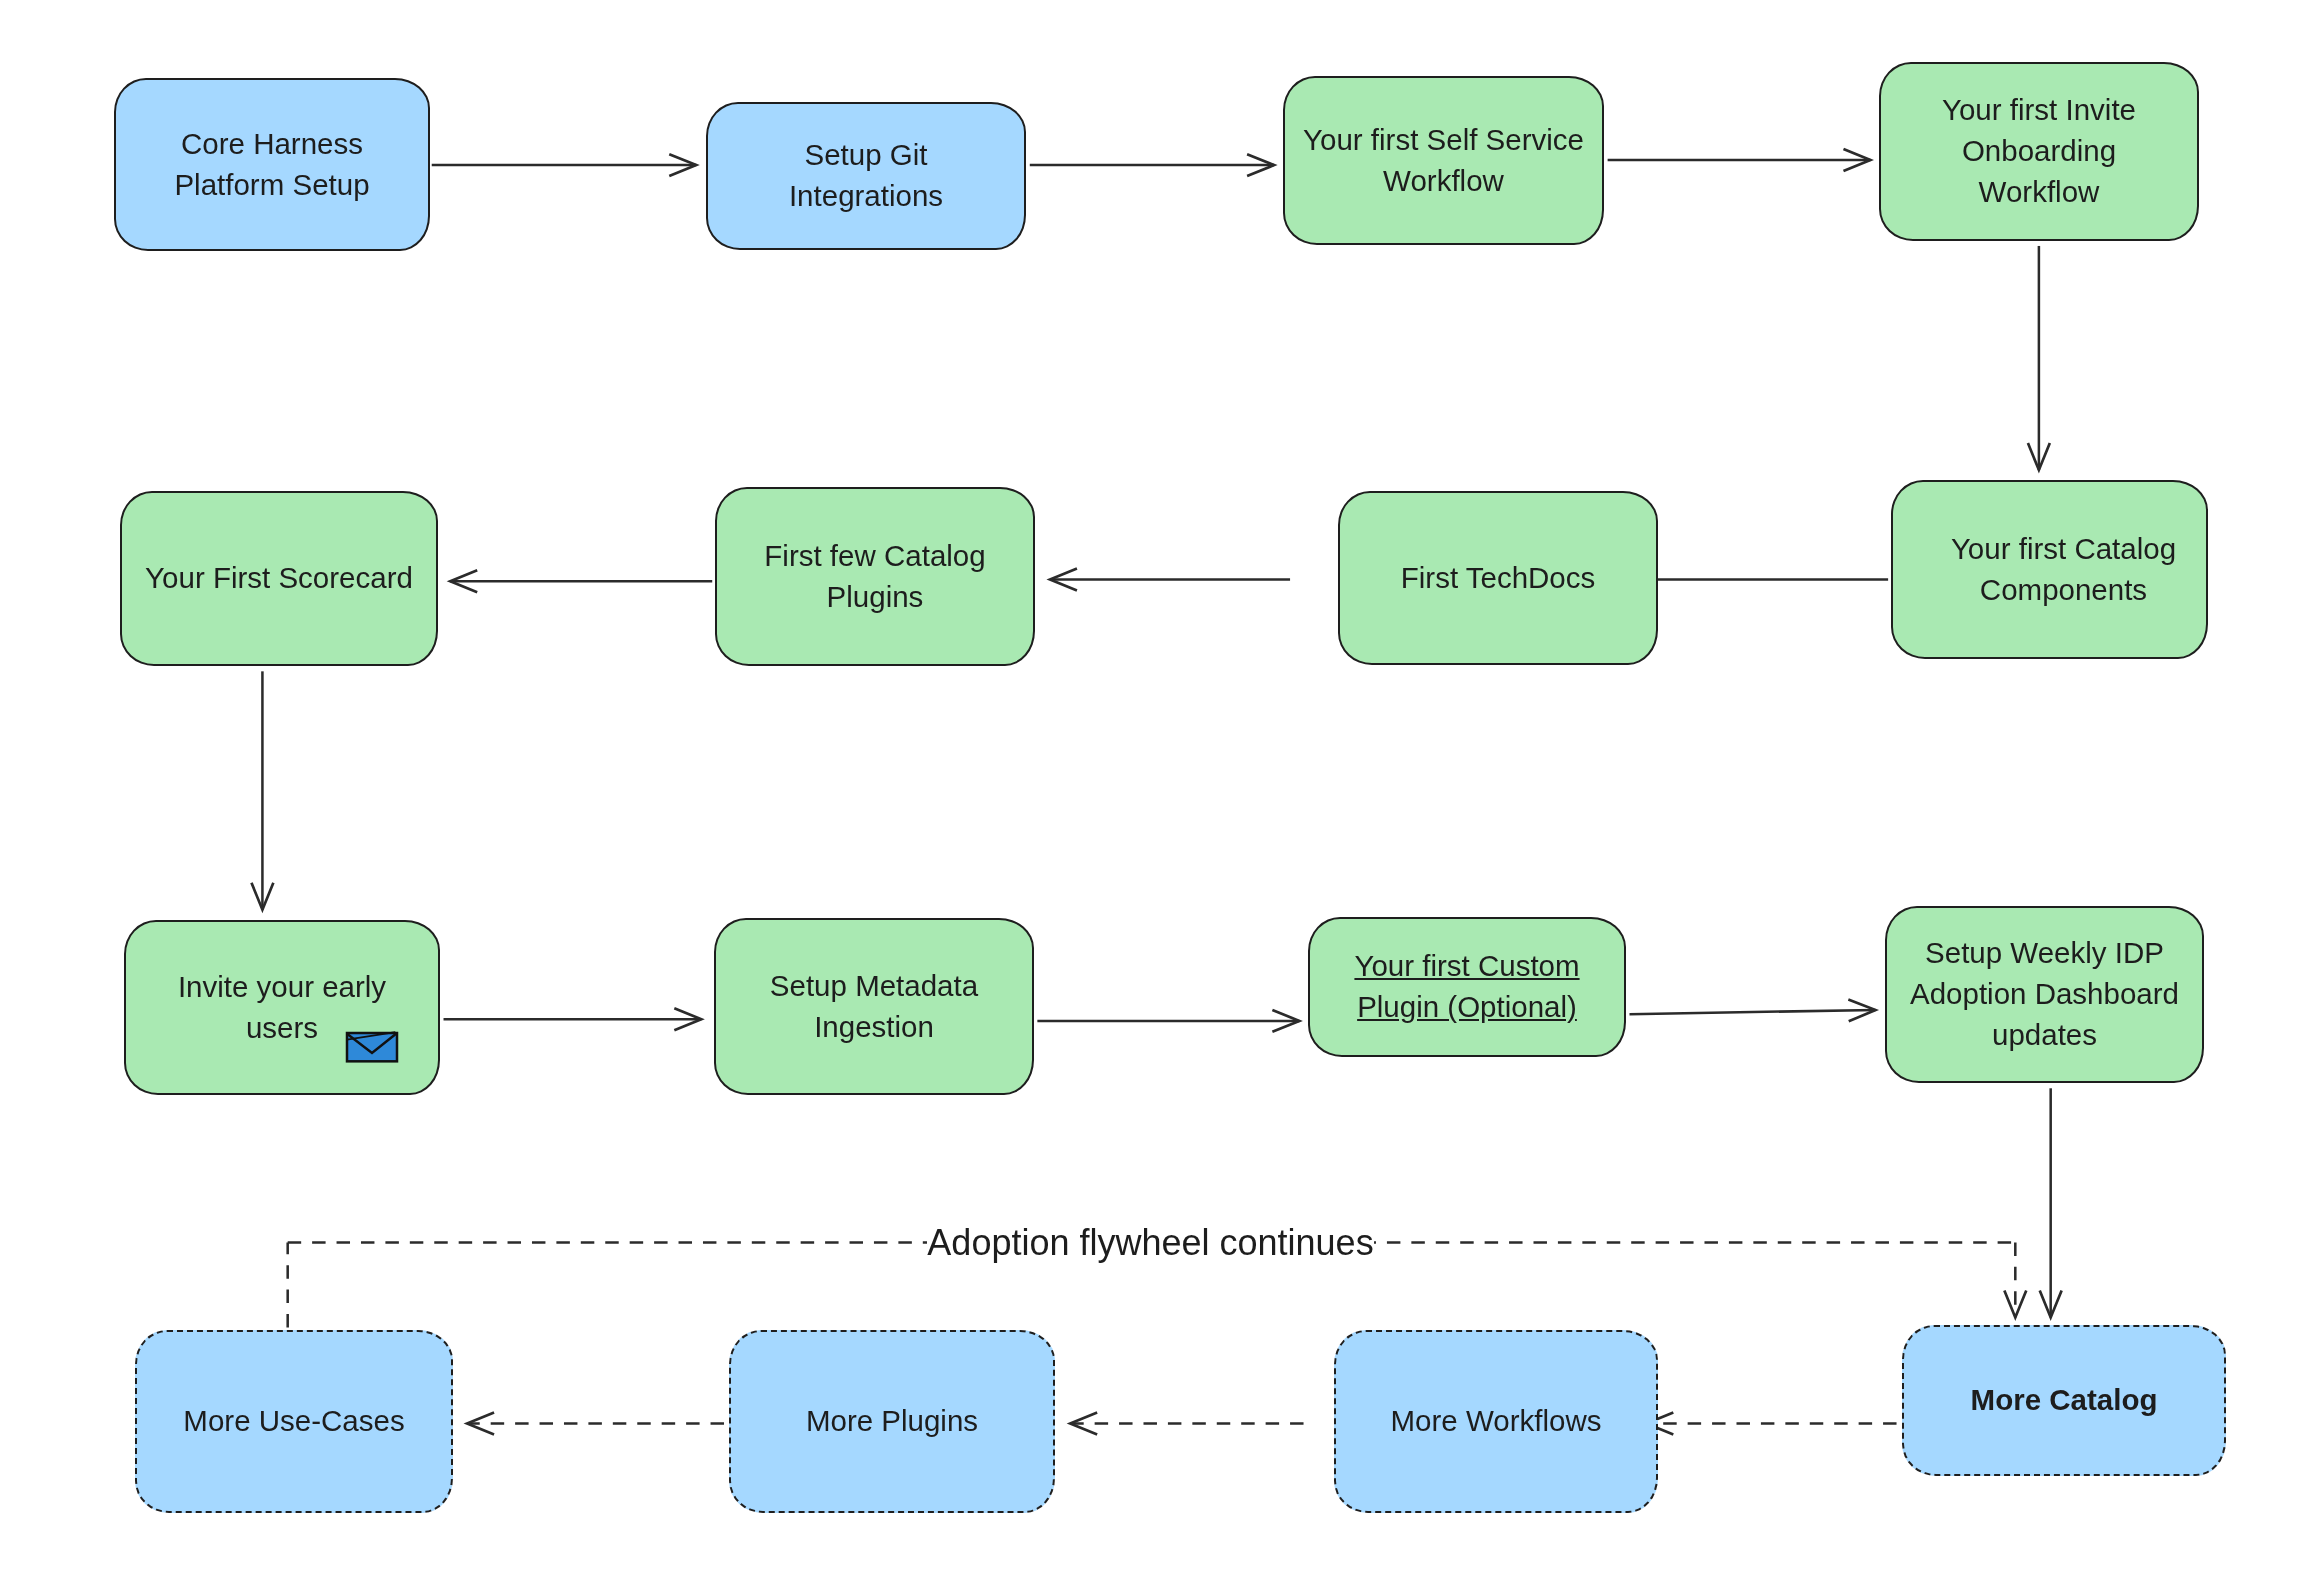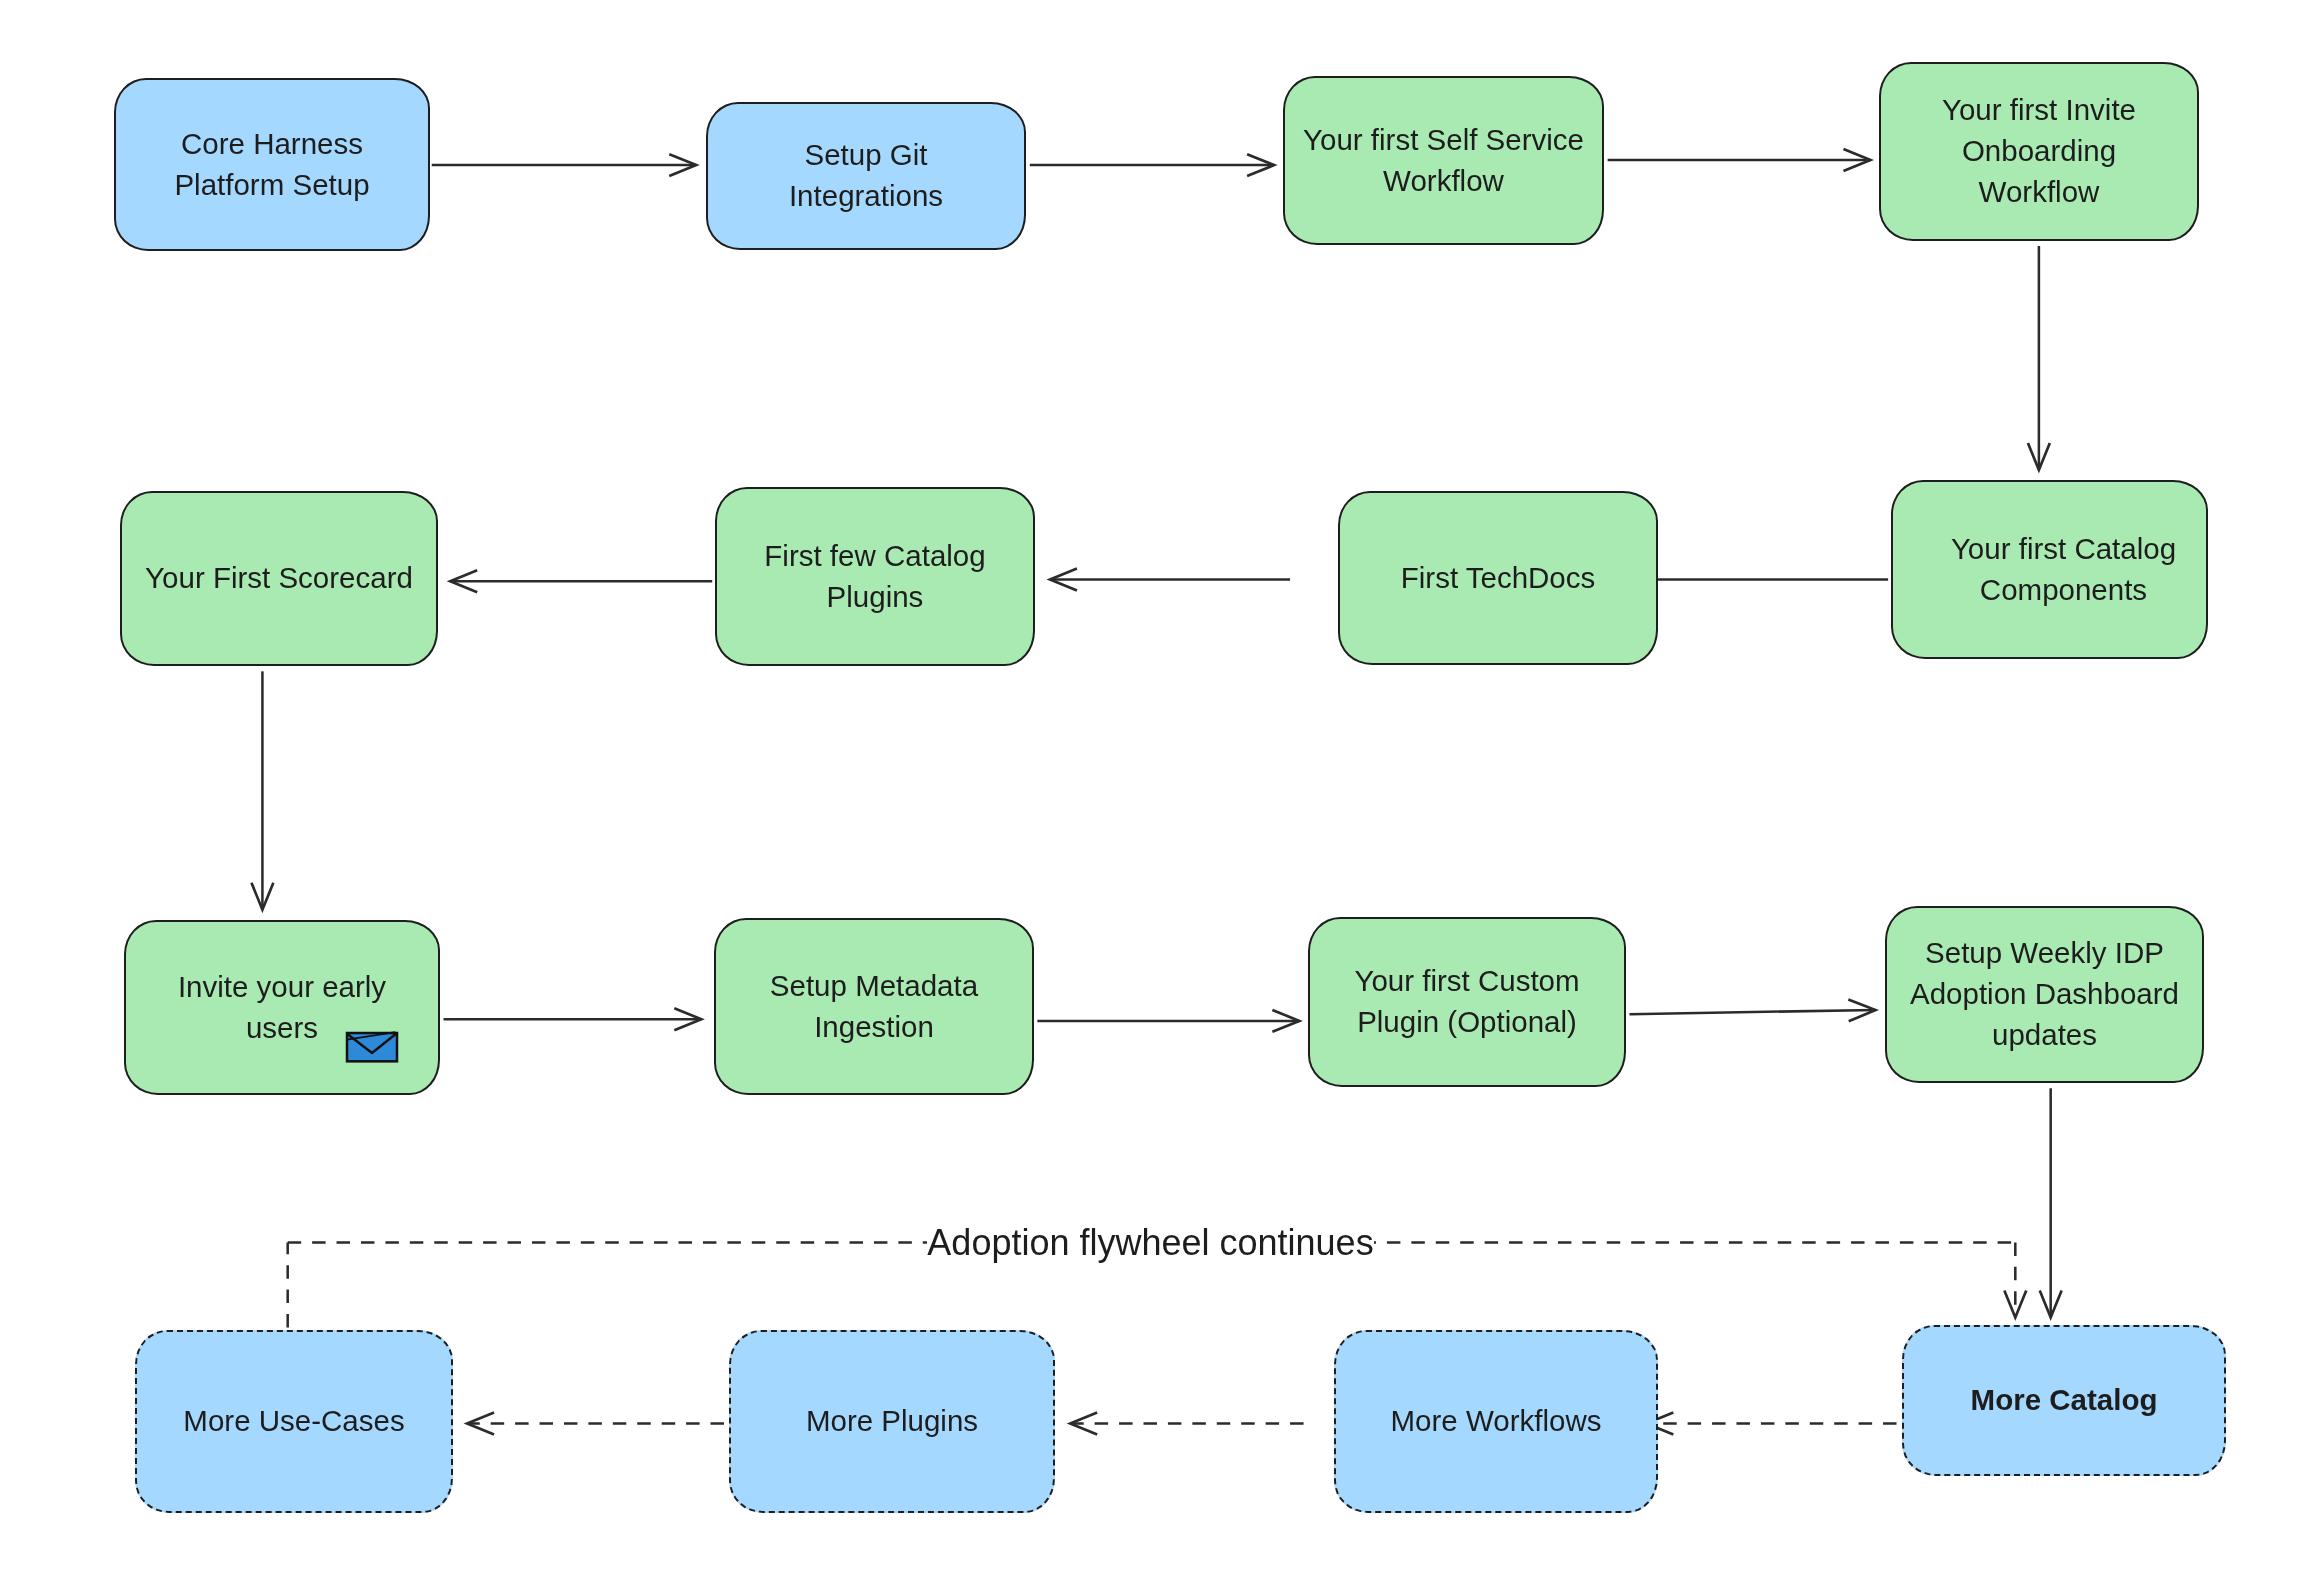--- a/index.html
+++ b/index.html
@@ -113,21 +113,21 @@
     <span class="label" style="max-width:244px;">Invite your early users</span>
     <svg class="envelope" viewBox="0 0 64 42">
       <rect x="2" y="6" width="60" height="34" fill="#2e89d9" stroke="#111111" stroke-width="3"></rect>
       <path d="M2,7 L32,30 L62,6" fill="none" stroke="#111111" stroke-width="3"></path>
       <path d="M2,14 L60,5" fill="none" stroke="#111111" stroke-width="2"></path>
     </svg>
   </div>
   <div class="node green" style="left:714px;top:918px;width:320px;height:177px;">
     <span class="label">Setup Metadata Ingestion</span>
   </div>
-  <div class="node green" style="left:1308px;top:917px;width:318px;height:170px;">
+  <div class="node green" style="left:1308px;top:917px;width:318px;height:140px;text-decoration:underline;">
     <span class="label">Your first Custom Plugin (Optional)</span>
   </div>
   <div class="node green" style="left:1885px;top:906px;width:319px;height:177px;">
     <span class="label">Setup Weekly IDP Adoption Dashboard updates</span>
   </div>
 
   <div class="node blue dashed" style="left:135px;top:1330px;width:318px;height:183px;">
     <span class="label">More Use-Cases</span>
   </div>
   <div class="node blue dashed" style="left:729px;top:1330px;width:326px;height:183px;">

